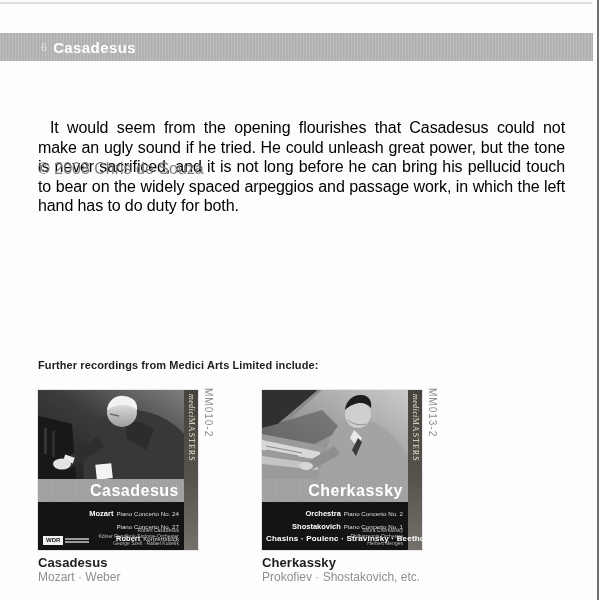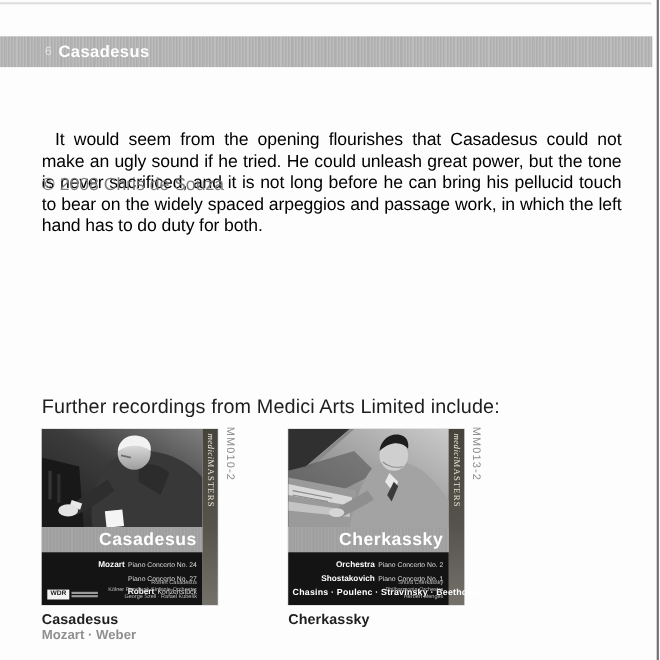--- a/index.html
+++ b/index.html
@@ -23,21 +23,21 @@
   }
   .page-num{font-size:11px;color:#e3e3e3;margin-right:6px;}
   .header-title{font-size:15px;font-weight:bold;color:#ffffff;letter-spacing:.4px;}
 
   
   .paragraph{
     top:74px;left:38px;width:527px;font-size:16px;line-height:19.5px;color:#000000;
     text-align:justify;text-indent:12px;letter-spacing:-.1px;margin-top:44px;
   }
   .copyright{top:160px;left:38px;font-size:16px;color:#7d7d7d;}
-  .further-heading{top:359px;left:38px;font-size:18px;font-weight:normal;color:#1e1e1e;letter-spacing:.1px;}
+  .further-heading{top:359px;left:38px;font-size:11px;font-weight:bold;color:#1e1e1e;letter-spacing:.1px;}
 
   
   .album{top:390px;width:160px;height:160px;display:flex;box-shadow:0 0 0 .5px #cfcfcf;}
   .album.pos-left{left:38px;}
   .album.pos-right{left:262px;}
   .album-main{width:146px;display:flex;flex-direction:column;}
   .photo{height:89px;position:relative;overflow:hidden;background:#555;}
   .photo svg{display:block;width:100%;height:100%;}
   .artist-band{
     height:23px;background:#a0a0a0;
@@ -66,21 +66,21 @@
   .strip .b-masters{letter-spacing:1px;}
 
   .catalog{
     writing-mode:vertical-rl;font-size:10px;color:#8e8e8e;letter-spacing:1px;top:388px;
   }
   .catalog.pos-left{left:203px;}
   .catalog.pos-right{left:427px;}
 
   
   .caption-title{top:555px;font-size:13px;font-weight:bold;color:#202020;letter-spacing:.1px;}
-  .caption-sub{top:570px;font-size:12px;color:#8f8f8f;font-weight:bold;}
+  .caption-sub{top:570px;font-size:12px;color:#8f8f8f;}
   .cap-left{left:38px;}
   .cap-right{left:262px;}
 </style>
 </head>
 <body>
 
 <div id="page">
 
   <div class="abs top-edge-line"></div>
   <div class="abs right-edge-line"></div>
@@ -202,14 +202,15 @@
     </div>
     <div class="strip">
       <span class="b-medici">medici</span><span class="b-masters">MASTERS</span>
     </div>
   </div>
   <div class="abs catalog pos-right">MM013-2</div>
 
   <div class="abs caption-title cap-left">Casadesus</div>
   <div class="abs caption-sub cap-left">Mozart · Weber</div>
   <div class="abs caption-title cap-right">Cherkassky</div>
+  <div class="abs caption-sub cap-right">Prokofiev · Shostakovich, etc.</div>
 
 </div>
 
 </body></html>

